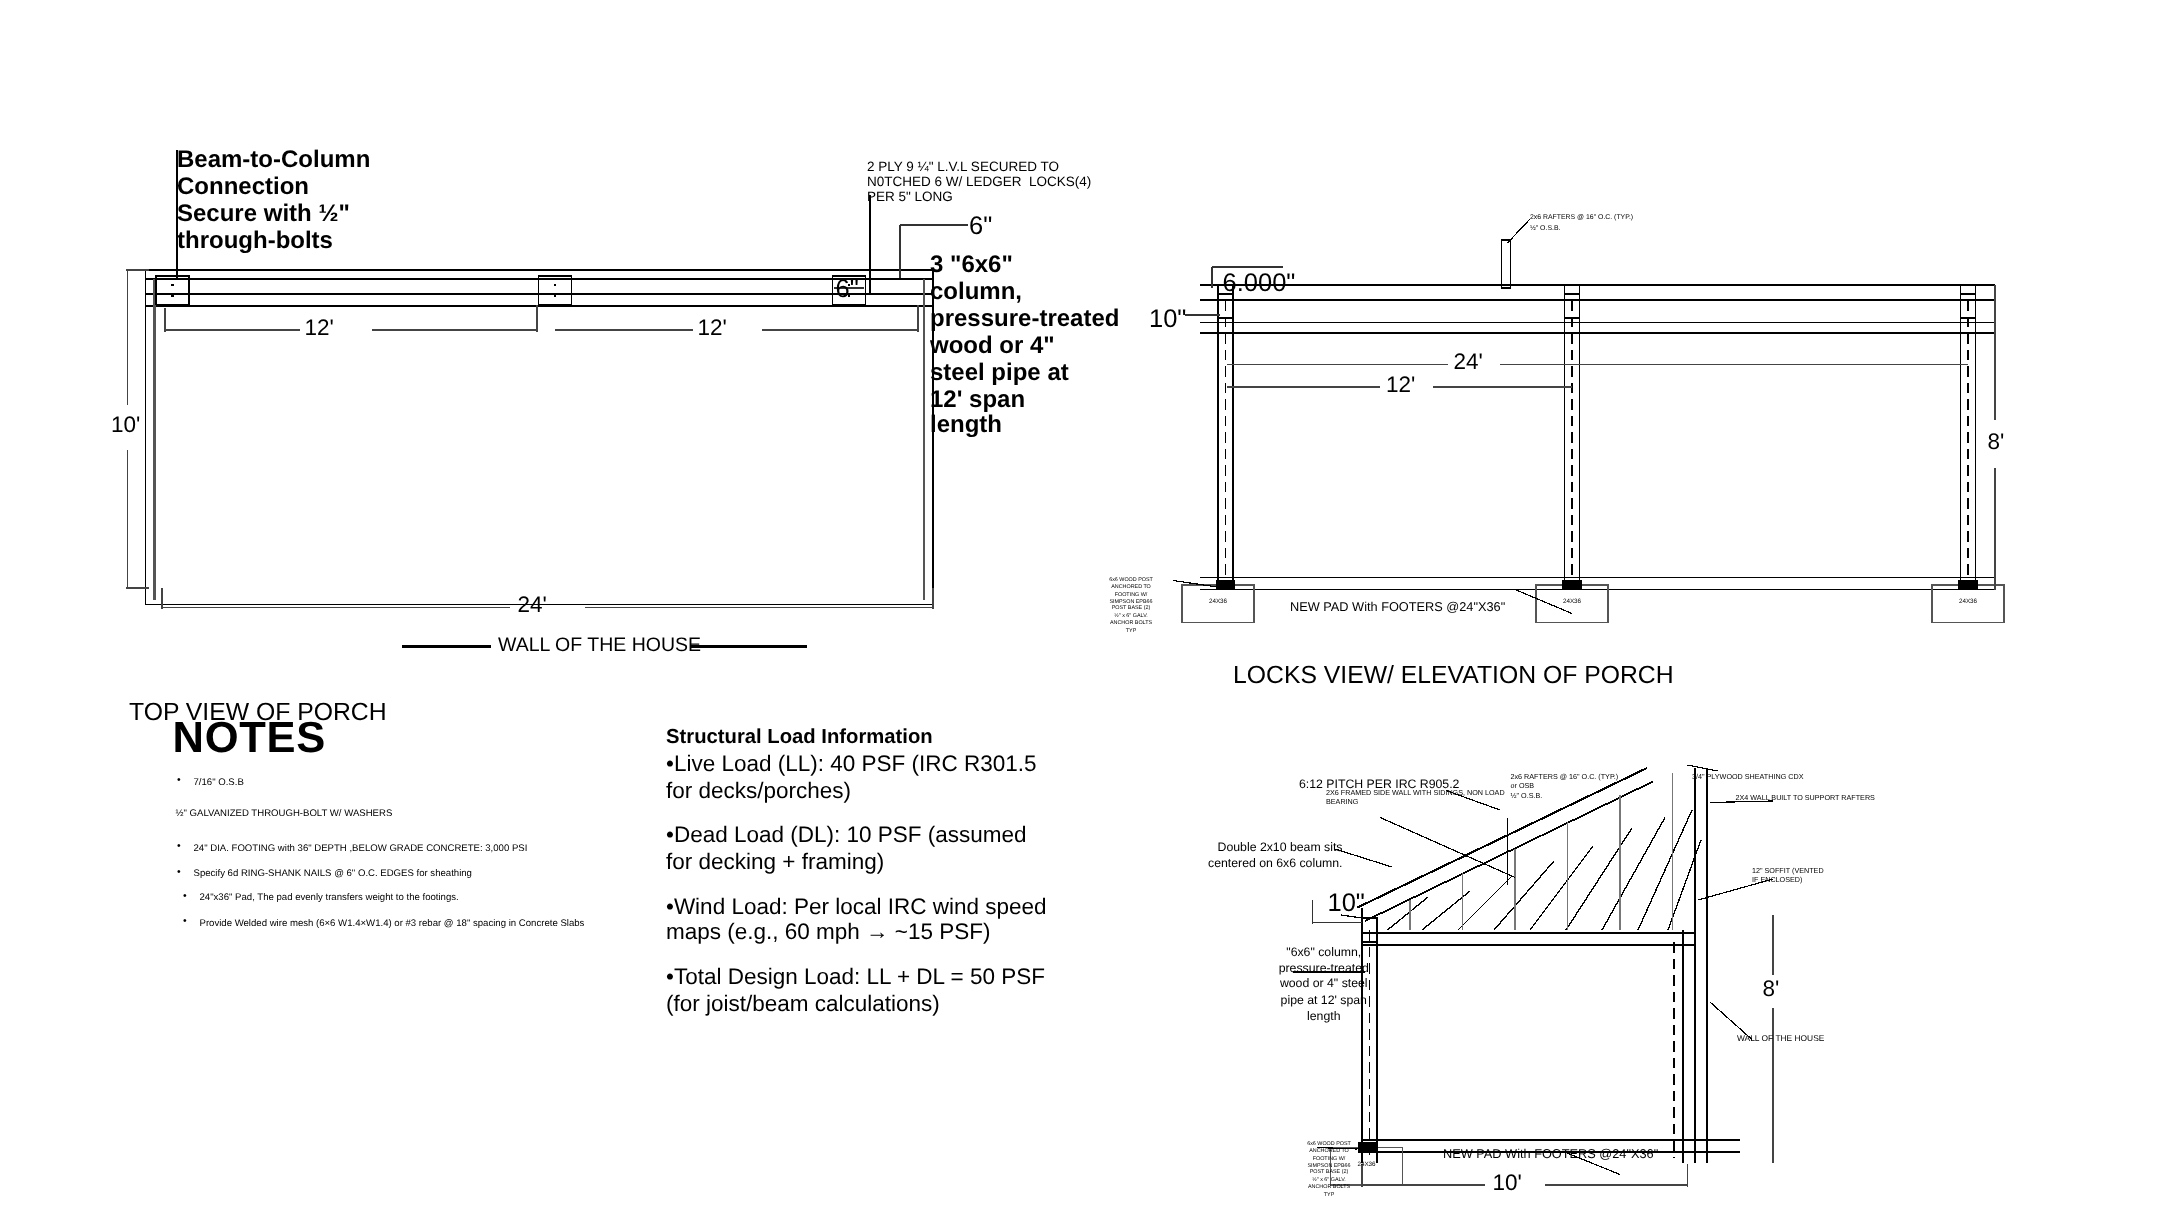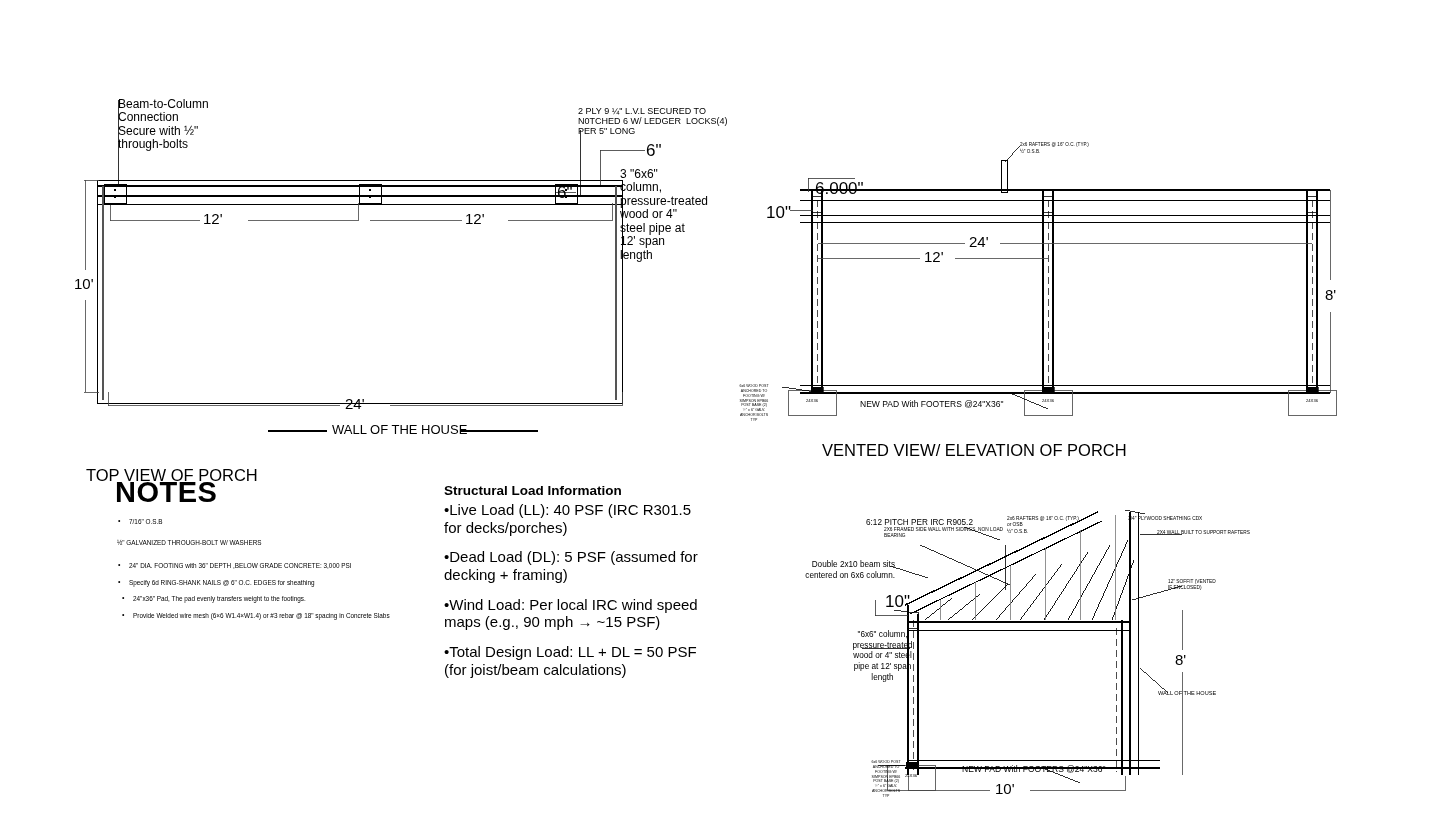--- a/index.html
+++ b/index.html
@@ -5,21 +5,21 @@
   html,body{margin:0;padding:0;background:#fff;}
   body{
     width:1448px;height:820px;position:relative;overflow:hidden;
     font-family:"Liberation Sans",sans-serif;color:#000;
   }
   .abs{position:absolute;}
   .txt{position:absolute;white-space:pre;line-height:1.12;}
   svg{position:absolute;left:0;top:0;overflow:visible;}
 
   
-  .t-lead      {font-size:12px;}
+  .t-lead      {font-size:16px;font-weight:bold;}
   .t-lead-sm   {font-size:9px;}
   .t-dim       {font-size:15px;}
   .t-dim-lg    {font-size:17px;}
   .t-title     {font-size:16.5px;}
   .t-tiny      {font-size:3.6px;line-height:1.35;text-align:center;}
   .t-micro     {font-size:4.6px;}
   .t-note-h    {font-size:29px;font-weight:bold;letter-spacing:.5px;}
   .t-load-h    {font-size:13.5px;font-weight:bold;}
   .t-sec       {font-size:8.2px;line-height:1.3;}
   .t-sec-s     {font-size:4.8px;line-height:1.35;}
@@ -192,21 +192,21 @@
 FOOTING W/
 SIMPSON EPB66
 POST BASE (2)
 ½" x 6" GALV.
 ANCHOR BOLTS
 TYP</div>
 <div class="txt t-tiny" style="left:788px;top:398px;width:48px;font-size:4.2px;">24X36</div>
 <div class="txt t-tiny" style="left:1024px;top:398px;width:48px;font-size:4.2px;">24X36</div>
 <div class="txt t-tiny" style="left:1288px;top:398px;width:48px;font-size:4.2px;">24X36</div>
 <div class="txt t-pad" style="left:860px;top:400px;">NEW PAD With FOOTERS @24"X36"</div>
-<div class="txt t-title" style="left:822px;top:441px;">VENTED VIEW/ ELEVATION OF PORCH</div>
+<div class="txt t-title" style="left:822px;top:441px;">LOCKS VIEW/ ELEVATION OF PORCH</div>
 
 <svg width="1448" height="820">
   <defs>
     <clipPath id="roofclip">
       <polygon points="908,608 1092,512 1100,512 1100,530 925,625 908,625"></polygon>
     </clipPath>
   </defs>
   <g stroke="#000" fill="none" shape-rendering="crispEdges">
 
     <line x1="905" y1="605" x2="1098" y2="512" stroke-width="1.4"></line>
@@ -321,17 +321,17 @@
     <li>Specify 6d RING-SHANK NAILS @ 6" O.C. EDGES for sheathing</li>
     <li class="ind">24"x36" Pad, The pad evenly transfers weight to the footings.</li>
     <li class="ind">Provide Welded wire mesh (6×6 W1.4×W1.4) or #3 rebar @ 18" spacing in Concrete Slabs</li>
   </ul>
 </div>
 
 <div class="abs" style="left:444px;top:483px;width:262px;">
   <div class="t-load-h">Structural Load Information</div>
   <ul class="loadlist" style="margin-top:3px;">
     <li>•Live Load (LL): 40 PSF (IRC R301.5 for decks/porches)</li>
-    <li>•Dead Load (DL): 5 PSF (assumed for decking + framing)</li>
-    <li>•Wind Load: Per local IRC wind speed maps (e.g., 90 mph → ~15 PSF)</li>
+    <li>•Dead Load (DL): 10 PSF (assumed for decking + framing)</li>
+    <li>•Wind Load: Per local IRC wind speed maps (e.g., 60 mph → ~15 PSF)</li>
     <li>•Total Design Load: LL + DL = 50 PSF (for joist/beam calculations)</li>
   </ul>
 </div>
 
 </body></html>

